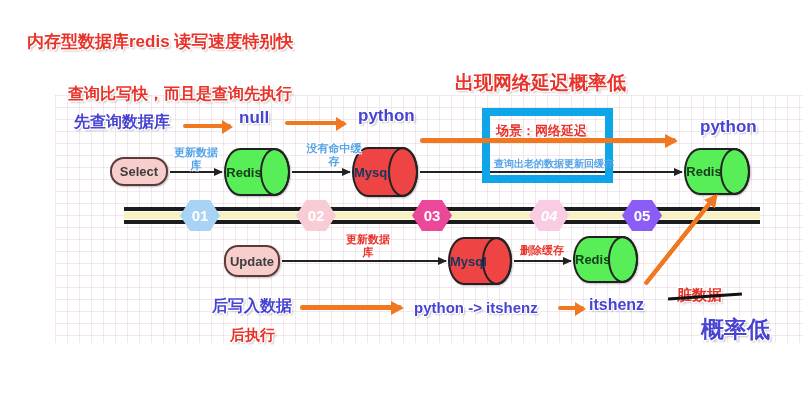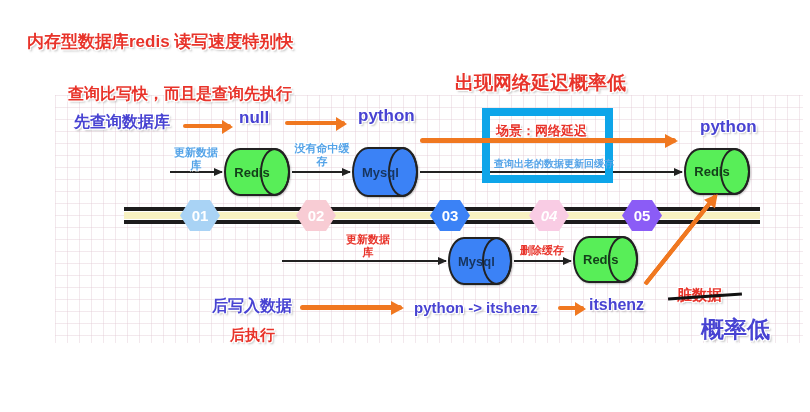--- a/index.html
+++ b/index.html
@@ -43,24 +43,24 @@
     display:flex; align-items:center;
     box-shadow:1px 1px 2px rgba(0,0,0,.25);
   }
   .cyl .cap {
     position:absolute; right:-2px; top:-2px;
     height:calc(100% + 4px); width:30px;
     border:2px solid #222; border-radius:50%;
   }
   .cyl .cyl-label {
     position:relative; z-index:2; width:calc(100% - 26px);
-    text-align:center; font-weight:bold; font-size:13px;margin-left:8px;
+    text-align:center; font-weight:bold; font-size:13px;
   }
   .cyl.green { background:#58ee58; } .cyl.green .cyl-label { color:#14401a; }
-  .cyl.bluefill { background:#3b82f6; } .cyl.bluefill .cyl-label { color:#17355e; }
+  .cyl.bluefill { background:#ef4444; } .cyl.bluefill .cyl-label { color:#17355e; }
 
   
   .abl { position:absolute; height:0; border-top:2px solid #222; z-index:2; }
   .abl::after { content:""; position:absolute; right:-1px; top:-5px;
     border-left:9px solid #222; border-top:4px solid transparent; border-bottom:4px solid transparent; }
   .aor { position:absolute; height:0; border-top:5px solid #f07820; z-index:6; border-radius:3px; }
   .aor::after { content:""; position:absolute; right:-2px; top:-9px;
     border-left:13px solid #f07820; border-top:7px solid transparent; border-bottom:7px solid transparent; }
   .aor.thin { border-top-width:4px; }
   .aor.thin::after { top:-8px; border-left-width:11px; }
@@ -106,50 +106,56 @@
   <div class="aor thin" style="left:285px; top:121px; width:60px;"></div>
   <div class="txt sk blue" style="left:358px; top:106px; font-size:17px;">python</div>
   <div class="txt sk red" style="left:455px; top:70px; font-size:19px;">出现网络延迟概率低</div>
   <div class="txt sk blue" style="left:700px; top:117px; font-size:17px;">python</div>
 
   <div class="scenario">
     <div class="sc-title sk">场景：网络延迟</div>
     <div class="sc-desc">查询出老的数据更新回缓存</div>
   </div>
 
+  <div class="pill" style="left:110px; top:157px; width:58px; height:29px;">
+    <span>Select</span>
+  </div>
   <div class="abl" style="left:170px; top:171px; width:52px;"></div>
   <div class="alabel lblue" style="left:173px; top:146px; width:46px;">更新数据库</div>
 
   <div class="cyl green" style="left:224px; top:148px; width:66px; height:48px;">
     <span class="cyl-label">Redis</span>
     <span class="cap"></span>
   </div>
   <div class="abl" style="left:292px; top:171px; width:58px;"></div>
-  <div class="alabel lblue" style="left:293px; top:142px; width:58px;">没有命中缓存</div>
+  <div class="alabel lblue" style="left:305px; top:142px; width:58px;">没有命中缓存</div>
 
   <div class="cyl bluefill" style="left:352px; top:147px; width:66px; height:50px;">
     <span class="cyl-label">Mysql</span>
     <span class="cap"></span>
   </div>
 
   <div class="abl" style="left:420px; top:171px; width:262px;"></div>
   <div class="aor" style="left:420px; top:138px; width:256px;"></div>
 
   <div class="cyl green" style="left:684px; top:148px; width:66px; height:47px;">
     <span class="cyl-label">Redis</span>
     <span class="cap"></span>
   </div>
 
   <div class="road"></div>
   <div class="hex" style="left: 180px; background-color: rgb(169, 211, 245);">01</div>
   <div class="hex" style="left: 296px; background-color: rgb(248, 204, 212);">02</div>
-  <div class="hex" style="left: 430px; background-color: #3b82f6;">03</div>
+  <div class="hex" style="left: 412px; background-color: #ec4899;">03</div>
   <div class="hex" style="left: 529px; background-color: rgb(249, 204, 228); font-style: italic;">04</div>
   <div class="hex" style="left: 622px; background-color: #8b5cf6;">05</div>
 
+  <div class="pill" style="left:224px; top:245px; width:56px; height:32px;">
+    <span>Update</span>
+  </div>
   <div class="abl" style="left:282px; top:260px; width:164px;"></div>
   <div class="alabel red" style="left:342px; top:233px; width:52px;">更新数据库</div>
 
   <div class="cyl bluefill" style="left:448px; top:237px; width:64px; height:48px;">
     <span class="cyl-label">Mysql</span>
     <span class="cap"></span>
   </div>
   <div class="abl" style="left:514px; top:260px; width:57px;"></div>
   <div class="alabel red" style="left:516px; top:244px; width:52px;">删除缓存</div>
 

